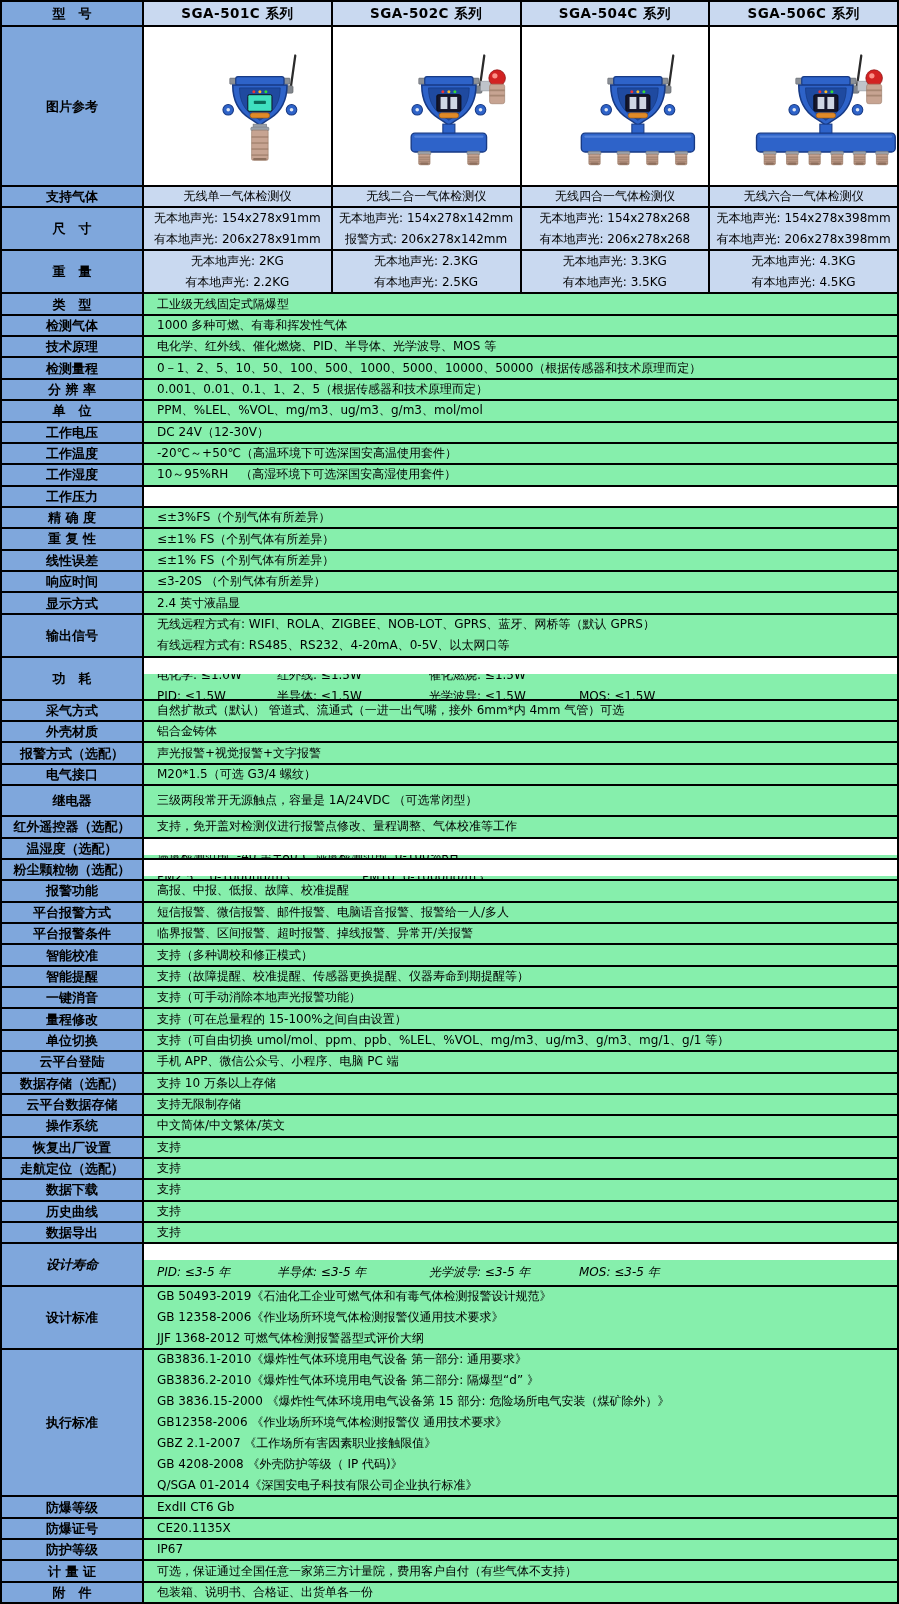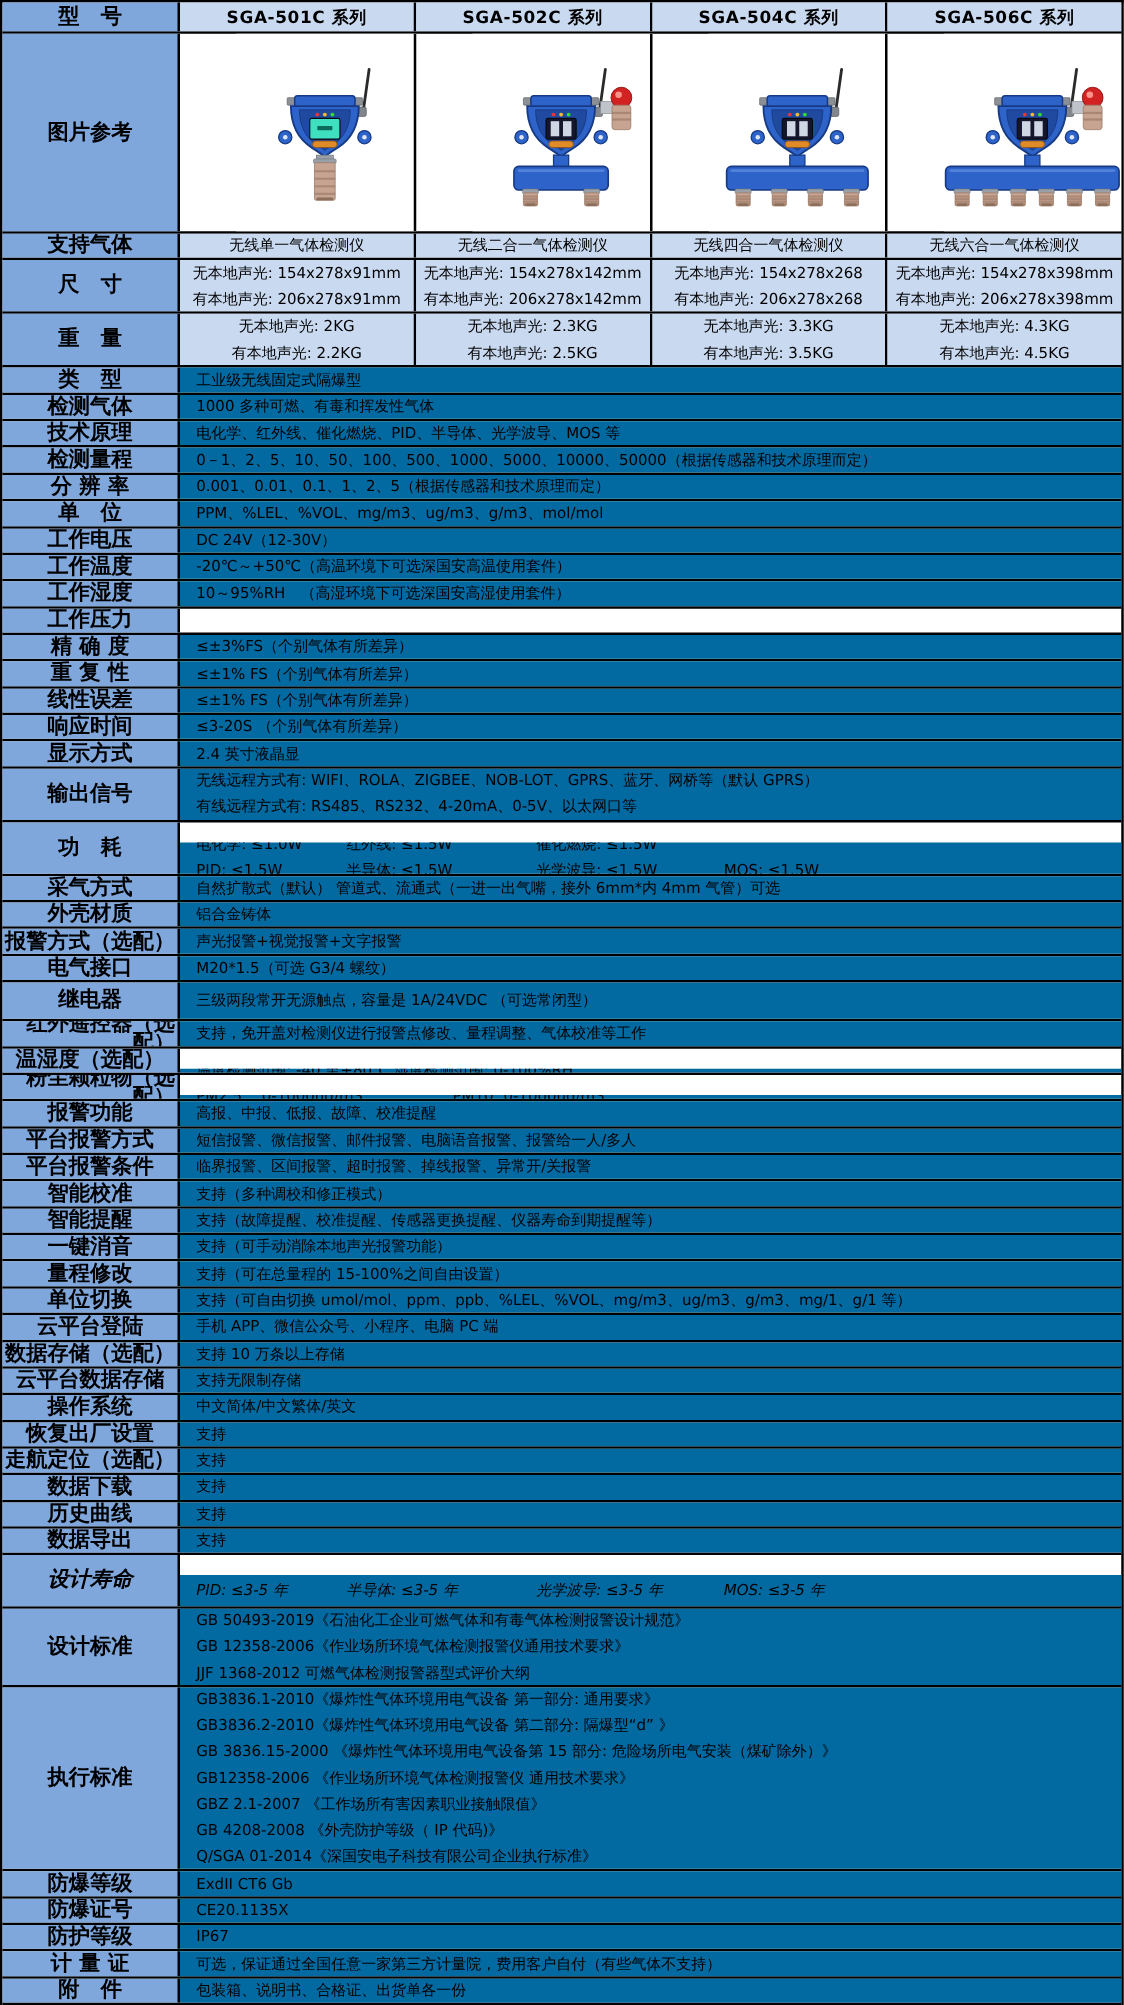--- a/index.html
+++ b/index.html
@@ -11,42 +11,42 @@
   .table{
     position:absolute;left:0;top:0;width:899px;height:1604px;
     display:flex;flex-direction:column;box-sizing:border-box;
     border:2px solid #000;border-bottom:none;background:#fff;
   }
   .row{display:flex;flex:1 1 0;min-height:0;border-bottom:2px solid #000;box-sizing:border-box;}
   .cell{box-sizing:border-box;min-width:0;overflow:hidden;}
   .label{
     flex:0 0 142px;background:#7FA7DC;border-right:2px solid #000;
     display:flex;align-items:center;justify-content:center;text-align:right;
-    font-weight:bold;font-size:17px;line-height:15px;padding:0 2px;
+    font-weight:bold;font-size:13px;line-height:15px;padding:0 2px;
   }
   .hmodel{
     flex:1 1 0;background:#C9D9F0;border-right:2px solid #000;
     display:flex;align-items:center;justify-content:center;
     font-weight:bold;font-size:13.5px;letter-spacing:.5px;
   }
   .hmodel:last-child{border-right:none;text-align:right;}
   .imgcell{
     flex:1 1 0;background:#ffffff;border-right:2px solid #000;
     display:flex;align-items:center;justify-content:center;
   }
   .imgcell:last-child{border-right:none;}
   .qval{
     flex:1 1 0;background:#C9D9F0;border-right:2px solid #000;
     display:flex;align-items:center;justify-content:center;
     font-size:12px;text-align:center;
   }
   .qval:last-child{border-right:none;}
   .qval span{white-space:pre-line;line-height:21px;width:100%;}
   .sval{
-    flex:1 1 0;background:#0369a1;
+    flex:1 1 0;background:#86efac;
     display:flex;align-items:center;
     font-size:12px;padding-left:13px;padding-right:6px;
   }
   .sval > span{white-space:pre-wrap;line-height:21px;width:100%;}
   .sval.grid{flex-direction:column;justify-content:center;align-items:flex-start;margin-top:16px;}
   .gridline{display:flex;line-height:21px;white-space:pre;}
   .seg{display:inline-block;white-space:pre;flex:0 0 auto;}
   .rows-host{display:contents;}
   svg{display:block;}
 </style>
@@ -294,21 +294,21 @@
           <span>无线六合一气体检测仪</span>
         </div>
       </div><div class="row" style="flex: 0 0 43px;">
         <div class="cell label">尺　寸</div>
         <div class="cell qval">
           <span>无本地声光: 154x278x91mm
 有本地声光: 206x278x91mm</span>
         </div>
         <div class="cell qval">
           <span>无本地声光: 154x278x142mm
-有本地声光: 206x278x142mm</span>
+报警方式: 206x278x142mm</span>
         </div>
         <div class="cell qval">
           <span>无本地声光: 154x278x268
 有本地声光: 206x278x268</span>
         </div>
         <div class="cell qval">
           <span>无本地声光: 154x278x398mm
 有本地声光: 206x278x398mm</span>
         </div>
       </div><div class="row" style="flex: 0 0 43px;">

